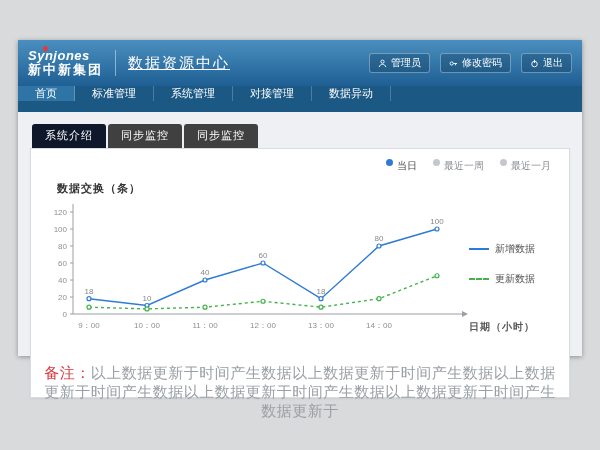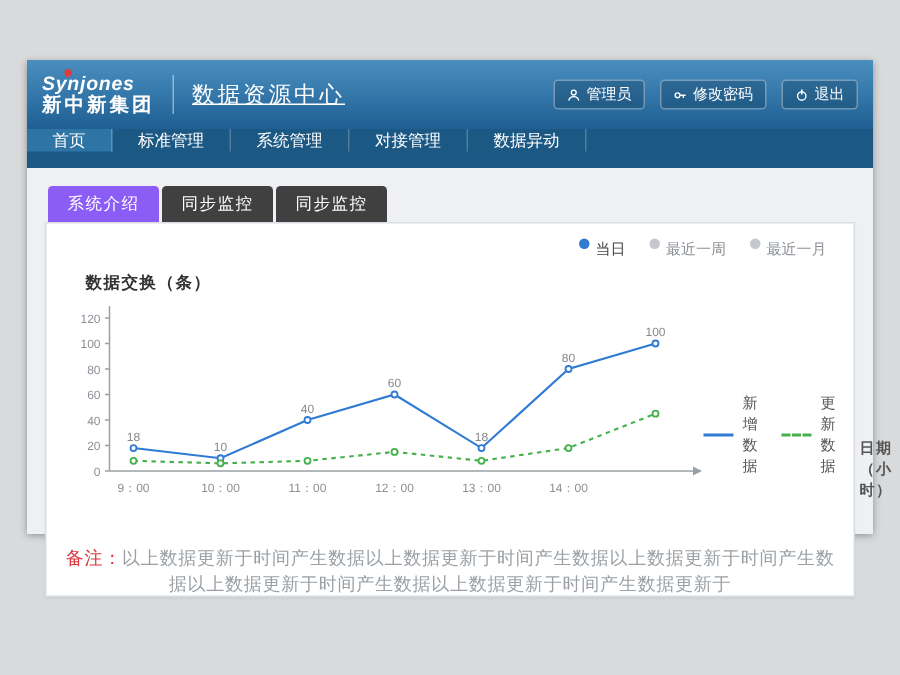--- a/index.html
+++ b/index.html
@@ -39,44 +39,44 @@
     border-right:1px solid rgba(255,255,255,.22); cursor:pointer;
   }
   .nav-item.active { background:#2e75a5; }
   
   .content { padding:12px 12px 0; }
   .tabs { display:flex; gap:2px; padding-left:2px; }
   .tab {
     font-size:11px; color:#fff; padding:4px 13px 5px; border-radius:3px 3px 0 0;
     background:#404040; cursor:pointer; letter-spacing:1px;
   }
-  .tab.active { background:#8b5cf6; }
+  .tab.active { background:#0f172a; }
   .card {
     background:#fff; border:1px solid #d7dde2; height:250px;
     position:relative; padding:6px 8px; box-shadow:0 1px 2px rgba(0,0,0,.06);
   }
   
   .period-legend { position:absolute; top:10px; right:18px; display:flex; gap:16px; align-items:center; }
   .period { display:flex; gap:4px; align-items:flex-start; font-size:10px; color:#8a9096; cursor:pointer; }
   .period .dot { width:7px; height:7px; border-radius:50%; background:#c4c8cc; }
   .period.sel { color:#444; }
   .period.sel .dot { background:#2f7bd4; }
   
   .axis-title-y { font-size:11px; font-weight:bold; color:#333; margin:26px 0 2px 18px; letter-spacing:1px; }
   .chart-row { display:flex; }
   #chart-svg { width:430px; height:140px; flex:none; }
   .tick { font-size:8px; fill:#8a9096; font-family:"Liberation Sans",sans-serif; }
   .dlabel { font-size:8px; fill:#888; font-family:"Liberation Sans",sans-serif; }
-  .series-legend { width:92px; padding-top:44px; display:flex; flex-direction:row; gap:16px; }
+  .series-legend { width:92px; padding-top:44px; display:flex; flex-direction:column; gap:16px; }
   .series-item { display:flex; align-items:center; gap:6px; font-size:10px; color:#555; }
   .line-sample { width:20px; height:0; border-top:2px solid #999; flex:none; }
   .line-sample.dashed { border-top-style:dashed; }
   .axis-title-x { margin-top:auto; margin-bottom:4px; font-size:10px; font-weight:bold; color:#555; letter-spacing:1px; }
   
-  .note { margin-top:26px; text-align:center; font-size:12px; color:#9aa0a5; letter-spacing:.5px; }
+  .note { margin-top:26px; text-align:center; font-size:15px; color:#9aa0a5; letter-spacing:.5px; }
   .note .prefix { color:#d9363e; }
 </style>
 </head>
 <body>
 
 <div class="app">
 
   <div class="header">
     <div class="logo">
       <span class="en">

